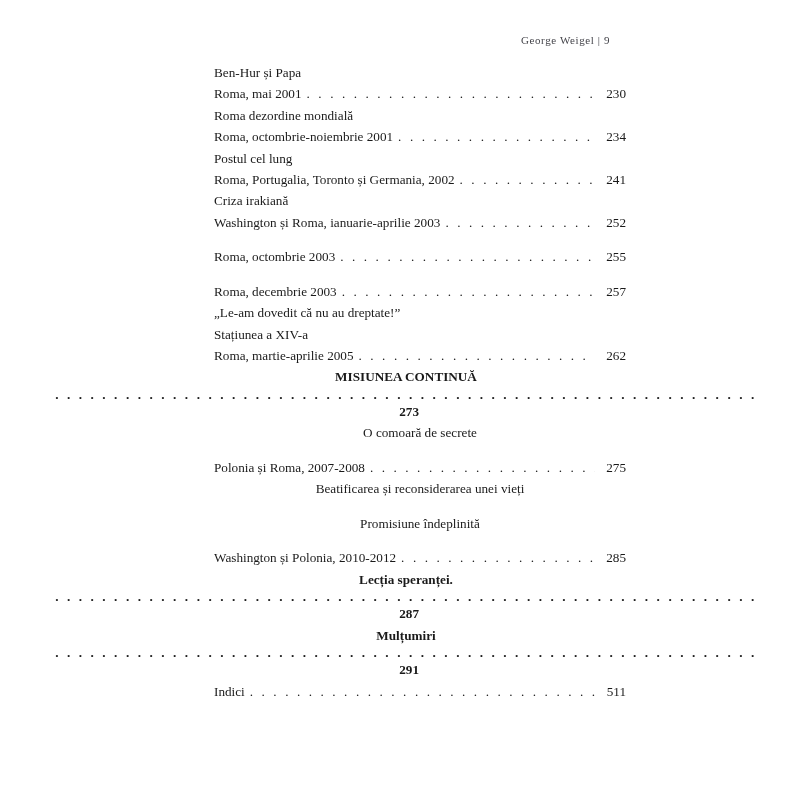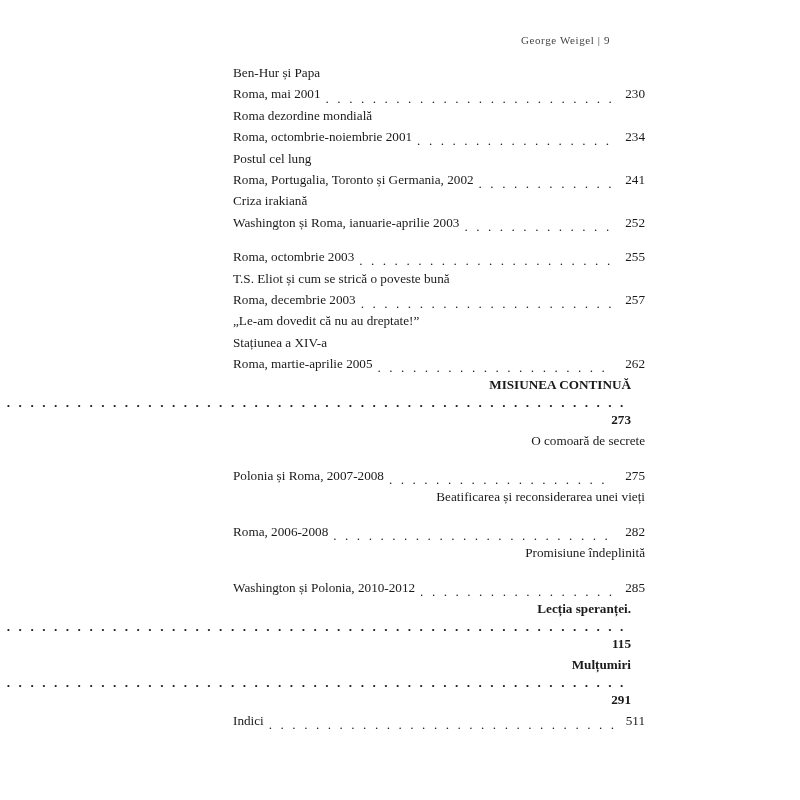--- a/index.html
+++ b/index.html
@@ -32,26 +32,25 @@
     white-space: nowrap;
   }
   .toc {
     position: absolute;
     top: 62px;
     left: 200px;
     width: 412px;
   }
   .entry {
     display: flex;
-    align-items: flex-end;
+    align-items: center;
     width: 100%;
     font-size: 13.2px;
     line-height: 1.62;
     white-space: nowrap;
-    margin-left: 19px;
   }
   .entry .title {
     flex: 0 0 auto;
   }
   .entry .leader {
     flex: 1 1 auto;
     overflow: hidden;
     margin: 0 5px;
     font-size: 13.2px;
     letter-spacing: 2.6px;
@@ -137,21 +136,20 @@
       <div class="entry lvl-sub no-leader">
         <span class="leader"></span>
         <span class="page-num"></span>
       </div>
       <div class="entry lvl-sub">
         <span class="title">Roma, octombrie 2003</span>
         <span class="leader"></span>
         <span class="page-num">255</span>
       </div>
       <div class="entry lvl-sub no-leader">
-        <span class="title">T.S. Eliot și cum se strică o poveste bună</span>
         <span class="leader"></span>
         <span class="page-num"></span>
       </div>
       <div class="entry lvl-sub">
         <span class="title">Roma, decembrie 2003</span>
         <span class="leader"></span>
         <span class="page-num">257</span>
       </div>
       <div class="entry lvl-sub no-leader">
         <span class="title">„Le-am dovedit că nu au dreptate!”</span>
@@ -181,39 +179,34 @@
       <div class="entry lvl-sub">
         <span class="title">Polonia și Roma, 2007-2008</span>
         <span class="leader"></span>
         <span class="page-num">275</span>
       </div>
       <div class="entry lvl-subsub no-leader">
         <span class="title">Beatificarea și reconsiderarea unei vieți</span>
         <span class="leader"></span>
         <span class="page-num"></span>
       </div>
-      <div class="entry lvl-sub">
-        <span class="title">Roma, 2006-2008</span>
-        <span class="leader"></span>
-        <span class="page-num">282</span>
-      </div>
       <div class="entry lvl-subsub no-leader">
         <span class="title">Promisiune îndeplinită</span>
         <span class="leader"></span>
         <span class="page-num"></span>
       </div>
       <div class="entry lvl-sub">
         <span class="title">Washington și Polonia, 2010-2012</span>
         <span class="leader"></span>
         <span class="page-num">285</span>
       </div>
       <div class="entry lvl-main bold">
         <span class="title">Lecția speranței.</span>
         <span class="leader"></span>
-        <span class="page-num">115</span>
+        <span class="page-num">287</span>
       </div>
       <div class="entry lvl-main bold">
         <span class="title">Mulțumiri</span>
         <span class="leader"></span>
         <span class="page-num">291</span>
       </div>
       <div class="entry lvl-sub">
         <span class="title">Indici</span>
         <span class="leader"></span>
         <span class="page-num">511</span>

